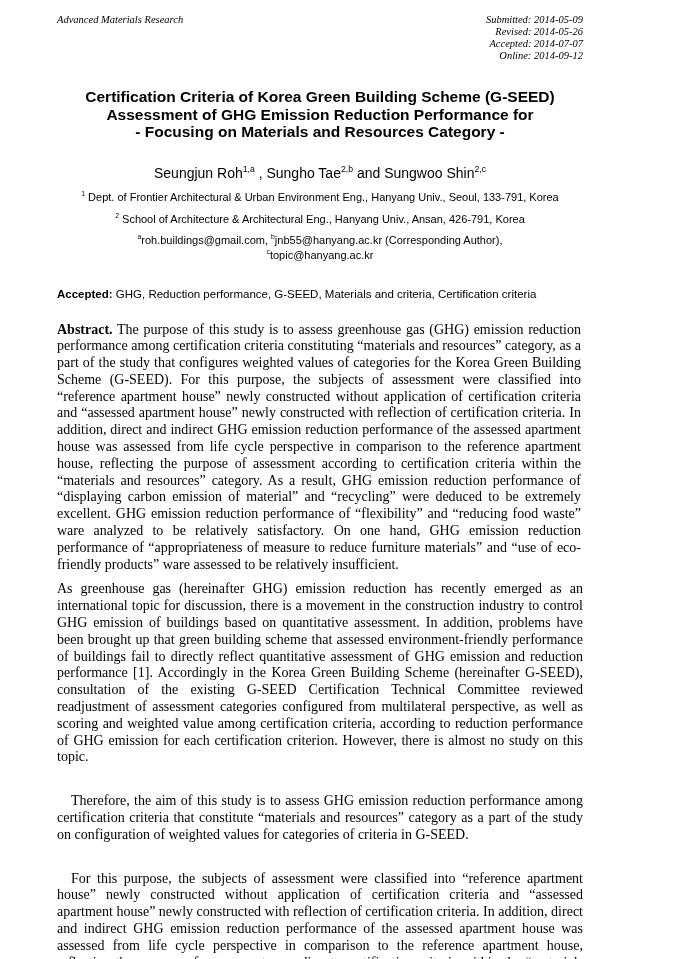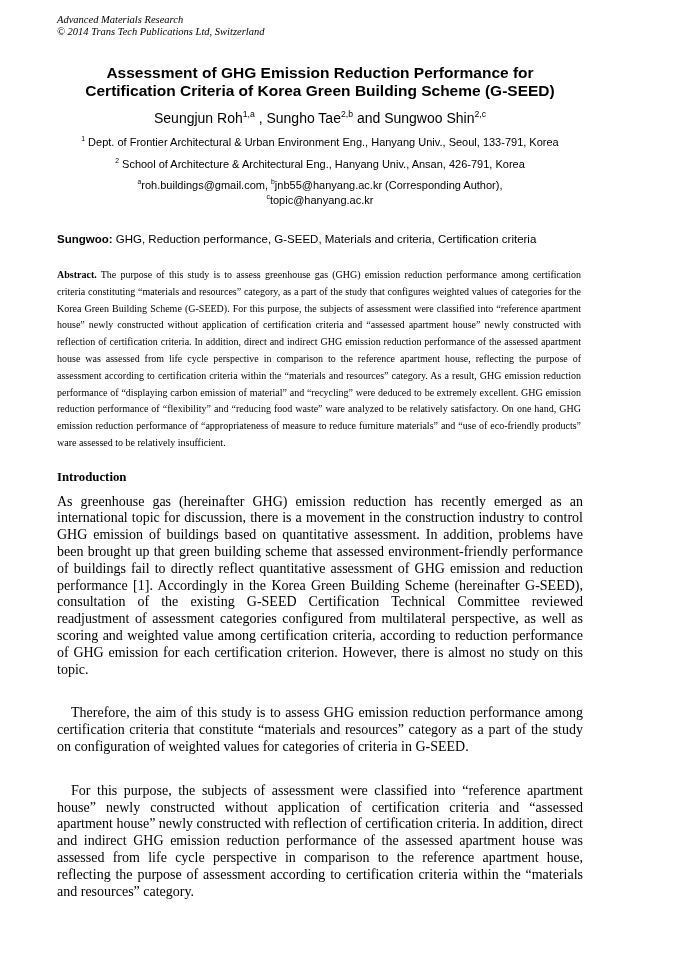--- a/index.html
+++ b/index.html
@@ -34,21 +34,21 @@
     font-size: 15.5px;
     line-height: 17.5px;
     text-align: center;
     margin: 26px 0 0 0;
   }
   .title span { display: block; }
   .authors {
     font-family: "Liberation Sans", sans-serif;
     font-size: 14px;
     text-align: center;
-    margin-top: 10px;
+    margin-top: 23px;
     line-height: 18px;
   }
   sup { font-size: 0.62em; line-height: 0; }
   .affil {
     font-family: "Liberation Sans", sans-serif;
     font-size: 11px;
     text-align: center;
     margin-top: 9px;
     line-height: 13px;
   }
@@ -61,21 +61,21 @@
   }
   .keywords {
     font-family: "Liberation Sans", sans-serif;
     font-size: 11.5px;
     line-height: 14px;
     margin: 24px 0 0 0;
   }
   .keywords b { font-weight: bold; }
   
   .abstract {
-    font-size: 10px;
+    font-size: 14px;
     line-height: 16.8px;
     text-align: justify;
     margin: 21px 2px 0 0;
   }
   .abstract b, .section-heading { font-weight: bold; }
   .section-heading {
     font-size: 12.8px;
     margin: 17px 0 0 0;
     line-height: 16.8px;
   }
@@ -89,42 +89,47 @@
   .indent { text-indent: 14px; margin-top: 27px; }
 </style>
 </head>
 <body>
 
 <div class="page">
 
   <header class="pub-header">
     <div class="pub-left">
       <div>Advanced Materials Research</div>
-      <div>© 2014 Trans Tech Publications Ltd, Switzerland</div>
+    </div>
+    <div class="pub-right">
+      <div>Submitted: 2014-05-09</div>
+      <div>Revised: 2014-05-26</div>
+      <div>Accepted: 2014-07-07</div>
+      <div>Online: 2014-09-12</div>
     </div>
   </header>
 
   <h1 class="title">
+    <span>Certification Criteria of Korea Green Building Scheme (G-SEED)</span>
     <span>Assessment of GHG Emission Reduction Performance for</span>
-    <span>Certification Criteria of Korea Green Building Scheme (G-SEED)</span>
+    <span>- Focusing on Materials and Resources Category -</span>
   </h1>
 
   <div class="authors"><span>Seungjun Roh</span><sup>1,a</sup><span> , </span><span>Sungho Tae</span><sup>2,b</sup><span> and </span><span>Sungwoo Shin</span><sup>2,c</sup></div>
 
   <div class="affil"><sup>1</sup><span> Dept. of Frontier Architectural &amp; Urban Environment Eng., Hanyang Univ., Seoul, 133-791, Korea</span></div>
   <div class="affil"><sup>2</sup><span> School of Architecture &amp; Architectural Eng., Hanyang Univ., Ansan, 426-791, Korea</span></div>
 
   <div class="emails">
     <div><sup>a</sup><span>roh.buildings@gmail.com, </span><sup>b</sup><span>jnb55@hanyang.ac.kr (Corresponding Author),</span></div>
     <div><sup>c</sup><span>topic@hanyang.ac.kr</span></div>
   </div>
 
-  <p class="keywords"><b>Sungwoo:</b><span> GHG, Reduction performance, G-SEED, Materials and criteria, Certification criteria</span></p>
+  <p class="keywords"><b>Accepted:</b><span> GHG, Reduction performance, G-SEED, Materials and criteria, Certification criteria</span></p>
 
   <p class="abstract"><b>Abstract.</b><span> The purpose of this study is to assess greenhouse gas (GHG) emission reduction performance among certification criteria constituting “materials and resources” category, as a part of the study that configures weighted values of categories for the Korea Green Building Scheme (G-SEED). For this purpose, the subjects of assessment were classified into “reference apartment house” newly constructed without application of certification criteria and “assessed apartment house” newly constructed with reflection of certification criteria. In addition, direct and indirect GHG emission reduction performance of the assessed apartment house was assessed from life cycle perspective in comparison to the reference apartment house, reflecting the purpose of assessment according to certification criteria within the “materials and resources” category. As a result, GHG emission reduction performance of “displaying carbon emission of material” and “recycling” were deduced to be extremely excellent. GHG emission reduction performance of “flexibility” and “reducing food waste” ware analyzed to be relatively satisfactory. On one hand, GHG emission reduction performance of “appropriateness of measure to reduce furniture materials” and “use of eco-friendly products” ware assessed to be relatively insufficient.</span></p>
 
-  <h2 class="section-heading">Introduction</h2>
 
   <p class="body-par first">As greenhouse gas (hereinafter GHG) emission reduction has recently emerged as an international topic for discussion, there is a movement in the construction industry to control GHG emission of buildings based on quantitative assessment. In addition, problems have been brought up that green building scheme that assessed environment-friendly performance of buildings fail to directly reflect quantitative assessment of GHG emission and reduction performance [1]. Accordingly in the Korea Green Building Scheme (hereinafter G-SEED), consultation of the existing G-SEED Certification Technical Committee reviewed readjustment of assessment categories configured from multilateral perspective, as well as scoring and weighted value among certification criteria, according to reduction performance of GHG emission for each certification criterion. However, there is almost no study on this topic.</p>
   <p class="body-par indent">Therefore, the aim of this study is to assess GHG emission reduction performance among certification criteria that constitute “materials and resources” category as a part of the study on configuration of weighted values for categories of criteria in G-SEED.</p>
   <p class="body-par indent">For this purpose, the subjects of assessment were classified into “reference apartment house” newly constructed without application of certification criteria and “assessed apartment house” newly constructed with reflection of certification criteria. In addition, direct and indirect GHG emission reduction performance of the assessed apartment house was assessed from life cycle perspective in comparison to the reference apartment house, reflecting the purpose of assessment according to certification criteria within the “materials and resources” category.</p>
 
 </div>
 
 </body></html>

